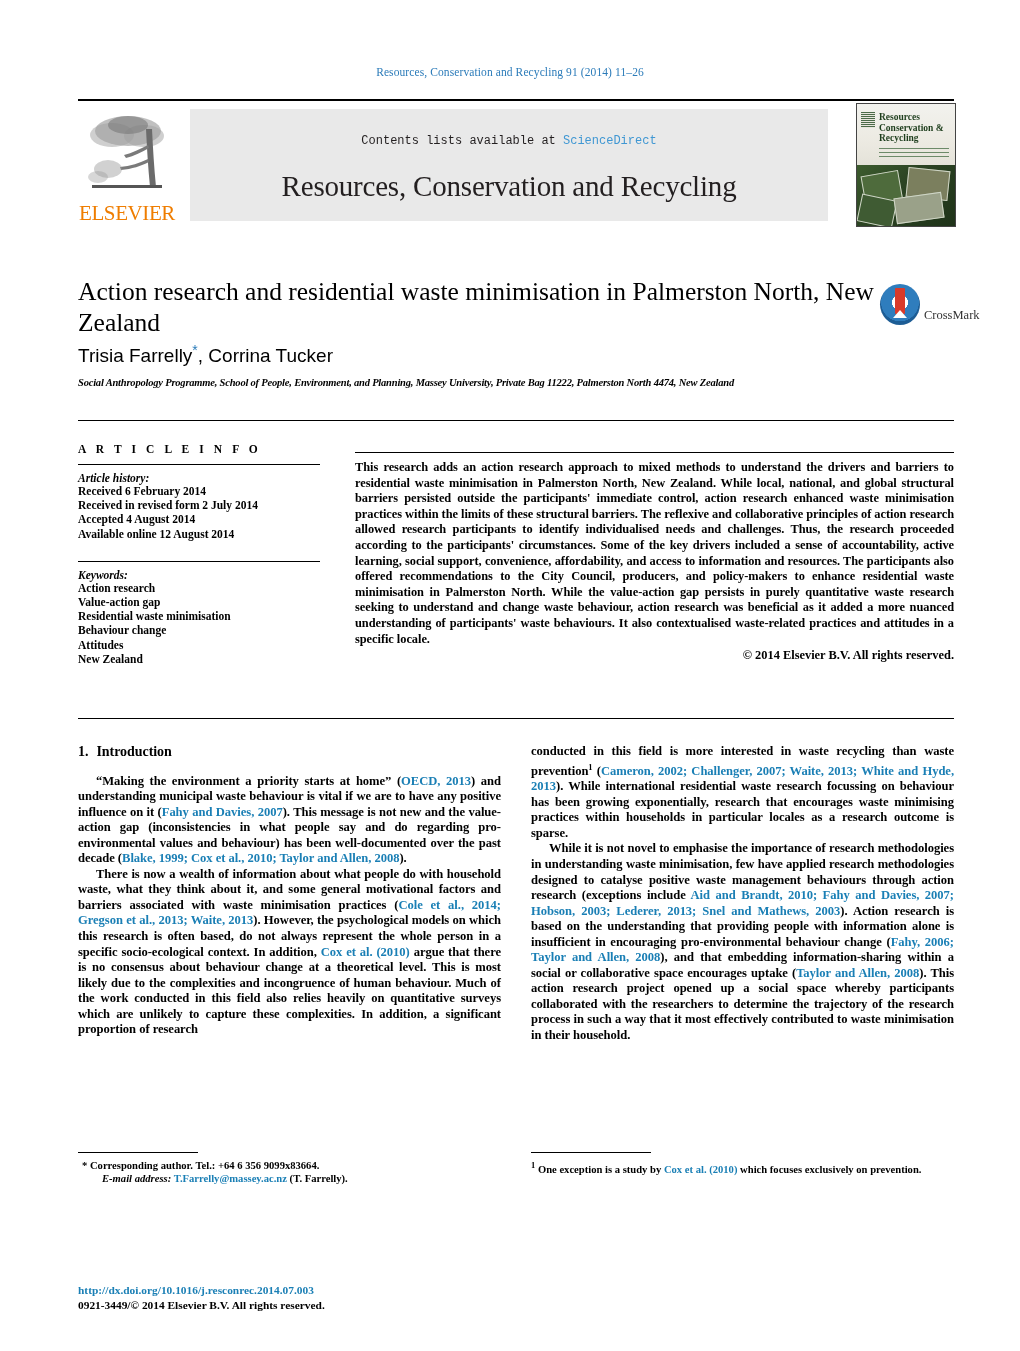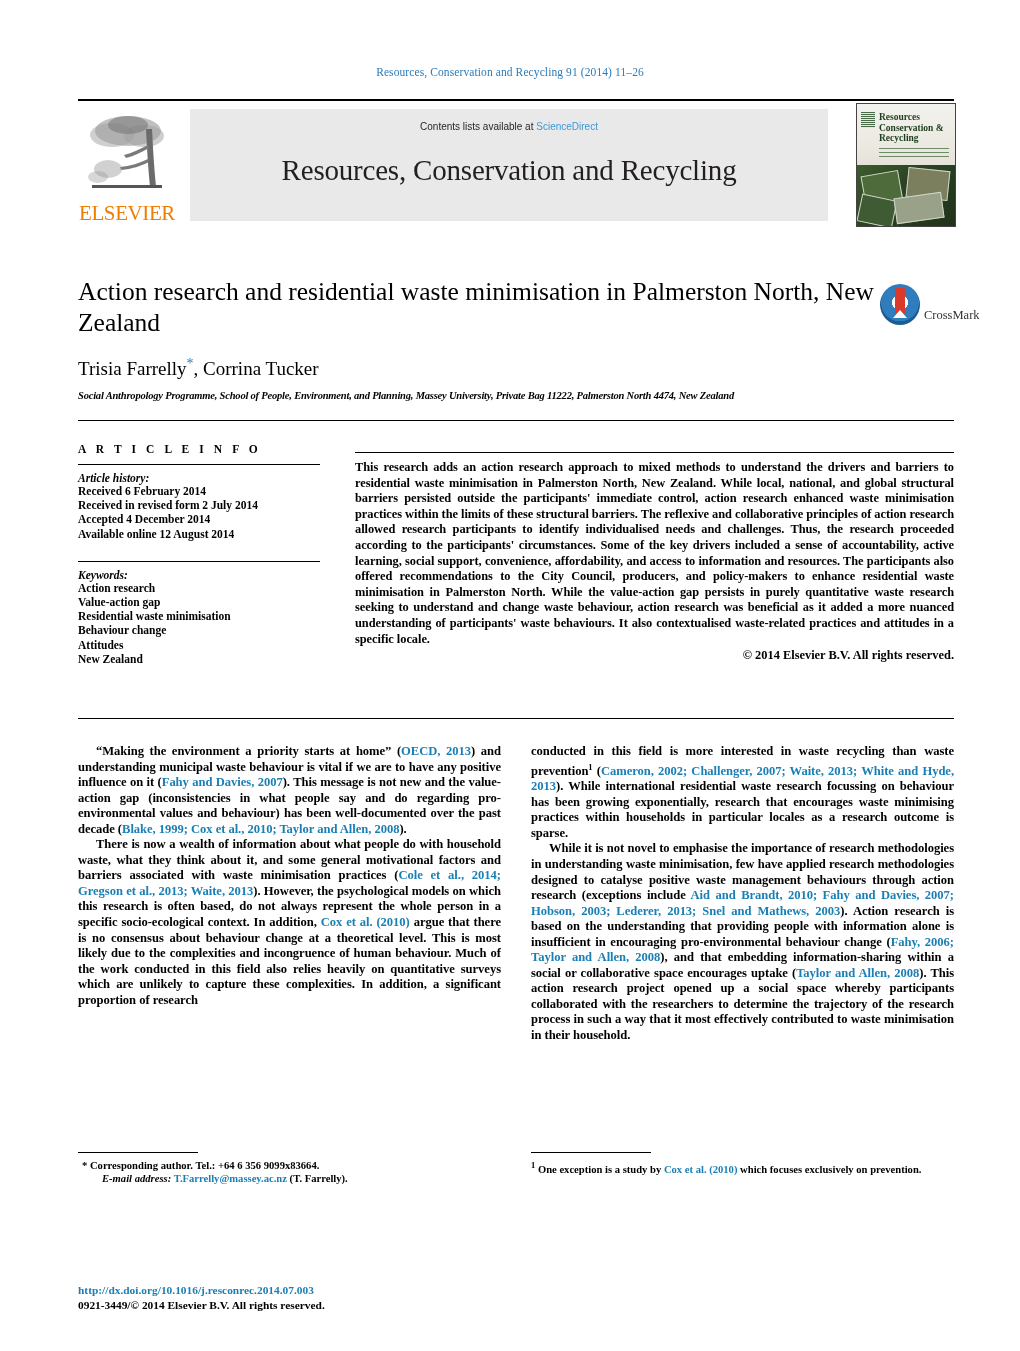--- a/index.html
+++ b/index.html
@@ -67,23 +67,23 @@
   }
   .journal-band {
     position: absolute;
     left: 112px; top: 8px;
     width: 638px;
     height: 112px;
     background: #e9e9e9;
     text-align: center;
   }
   .contents-line {
-    margin-top: 12px;
-    font-family: Liberation Sans, sans-serif;
-    font-size: 10px;
+    margin-top: 25px;
+    font-family: Liberation Mono, monospace;
+    font-size: 12px;
     color: #231f20;
   }
   .contents-line .sd {
     color: #3f97d3;
   }
   .journal-title {
     margin-top: 22px;
     font-family: "Liberation Serif", serif;
     font-size: 29px;
     color: #231f20;
@@ -158,22 +158,22 @@
   }
   .article-title {
     font-family: "Liberation Serif", serif;
     font-size: 25.5px;
     line-height: 31px;
     color: #000;
     margin: 0;
     font-weight: normal;
   }
   .authors {
-    margin-top: 18px;
-    font-family: Liberation Serif, serif;
+    margin-top: 4px;
+    font-family: Liberation Sans, sans-serif;
     font-size: 19px;
     color: #000;
   }
   .authors .star { color: #2b7bb9; font-size: 14px; vertical-align: super; }
   .affiliation {
     margin-top: 10px;
     font-family: "Liberation Serif", serif;
     font-style: italic;
     font-weight: bold;
     font-size: 10.5px;
@@ -406,21 +406,21 @@
   </div>
 
   <div class="rule-main"></div>
 
   <div class="col-info">
     <div class="sec-head">A R T I C L E    I N F O</div>
     <div class="thin-rule"></div>
     <div class="info-lbl">Article history:</div>
     <div class="info-item">Received 6 February 2014</div>
     <div class="info-item">Received in revised form 2 July 2014</div>
-    <div class="info-item">Accepted 4 December 2014</div>
+    <div class="info-item">Accepted 4 August 2014</div>
     <div class="info-item">Available online 12 August 2014</div>
 
     <div class="kw-block">
       <div class="kw-rule"></div>
       <div class="info-lbl">Keywords:</div>
       <div class="info-item">Action research</div>
       <div class="info-item">Value-action gap</div>
       <div class="info-item">Residential waste minimisation</div>
       <div class="info-item">Behaviour change</div>
       <div class="info-item">Attitudes</div>
@@ -430,20 +430,23 @@
 
   <div class="col-abs">
     <div class="thin-rule"></div>
     <div class="abs-body">This research adds an action research approach to mixed methods to understand the drivers and barriers to residential waste minimisation in Palmerston North, New Zealand. While local, national, and global structural barriers persisted outside the participants' immediate control, action research enhanced waste minimisation practices within the limits of these structural barriers. The reflexive and collaborative principles of action research allowed research participants to identify individualised needs and challenges. Thus, the research proceeded according to the participants' circumstances. Some of the key drivers included a sense of accountability, active learning, social support, convenience, affordability, and access to information and resources. The participants also offered recommendations to the City Council, producers, and policy-makers to enhance residential waste minimisation in Palmerston North. While the value-action gap persists in purely quantitative waste research seeking to understand and change waste behaviour, action research was beneficial as it added a more nuanced understanding of participants' waste behaviours. It also contextualised waste-related practices and attitudes in a specific locale.</div>
     <div class="abs-rights">© 2014 Elsevier B.V. All rights reserved.</div>
   </div>
 
   <div class="rule-body"></div>
 
   <div class="body-col body-left">
+    <div class="h1">
+      <span class="num">1.</span><span>Introduction</span>
+    </div>
     <p class="para"><span>“Making the environment a priority starts at home” (</span><span class="ref">OECD, 2013</span><span>) and understanding municipal waste behaviour is vital if we are to have any positive influence on it (</span><span class="ref">Fahy and Davies, 2007</span><span>). This message is not new and the value-action gap (inconsistencies in what people say and do regarding pro-environmental values and behaviour) has been well-documented over the past decade (</span><span class="ref">Blake, 1999; Cox et al., 2010; Taylor and Allen, 2008</span><span>).</span></p>
     <p class="para"><span>There is now a wealth of information about what people do with household waste, what they think about it, and some general motivational factors and barriers associated with waste minimisation practices (</span><span class="ref">Cole et al., 2014; Gregson et al., 2013; Waite, 2013</span><span>). However, the psychological models on which this research is often based, do not always represent the whole person in a specific socio-ecological context. In addition, </span><span class="ref">Cox et al. (2010)</span><span> argue that there is no consensus about behaviour change at a theoretical level. This is most likely due to the complexities and incongruence of human behaviour. Much of the work conducted in this field also relies heavily on quantitative surveys which are unlikely to capture these complexities. In addition, a significant proportion of research</span></p>
   </div>
 
   <div class="body-col body-right">
     <p class="para" style="text-indent:0"><span>conducted in this field is more interested in waste recycling than waste prevention</span><sup class="fn">1</sup><span> (</span><span class="ref">Cameron, 2002; Challenger, 2007; Waite, 2013; White and Hyde, 2013</span><span>). While international residential waste research focussing on behaviour has been growing exponentially, research that encourages waste minimising practices within households in particular locales as a research outcome is sparse.</span></p>
     <p class="para"><span>While it is not novel to emphasise the importance of research methodologies in understanding waste minimisation, few have applied research methodologies designed to catalyse positive waste management behaviours through action research (exceptions include </span><span class="ref">Aid and Brandt, 2010; Fahy and Davies, 2007; Hobson, 2003; Lederer, 2013; Snel and Mathews, 2003</span><span>). Action research is based on the understanding that providing people with information alone is insufficient in encouraging pro-environmental behaviour change (</span><span class="ref">Fahy, 2006; Taylor and Allen, 2008</span><span>), and that embedding information-sharing within a social or collaborative space encourages uptake (</span><span class="ref">Taylor and Allen, 2008</span><span>). This action research project opened up a social space whereby participants collaborated with the researchers to determine the trajectory of the research process in such a way that it most effectively contributed to waste minimisation in their household.</span></p>
   </div>
 
   <div class="fn-block fn-left">

